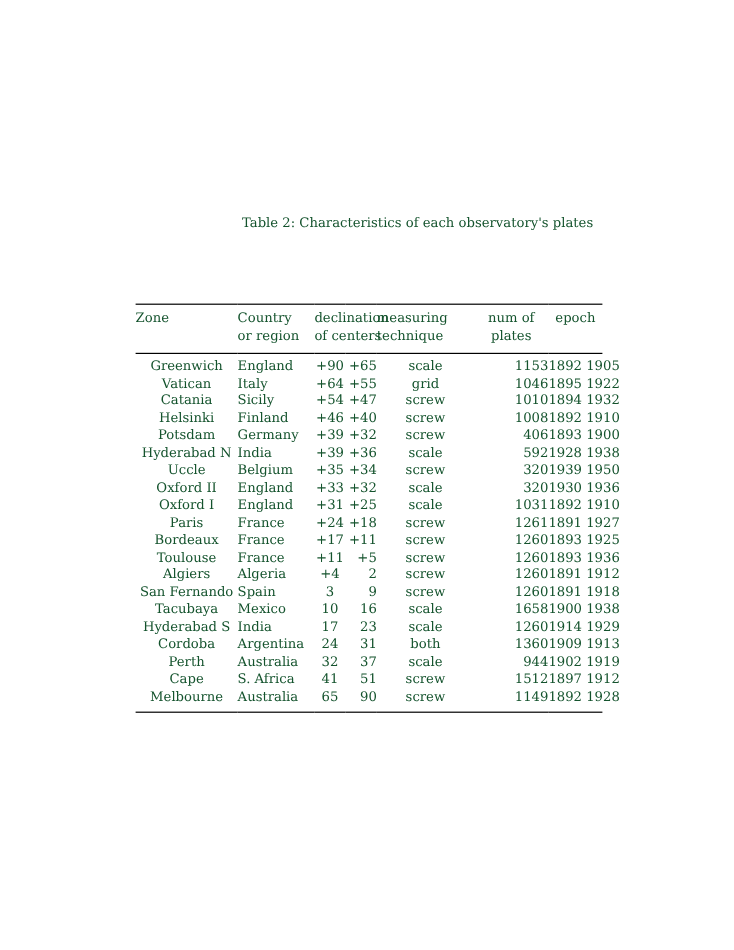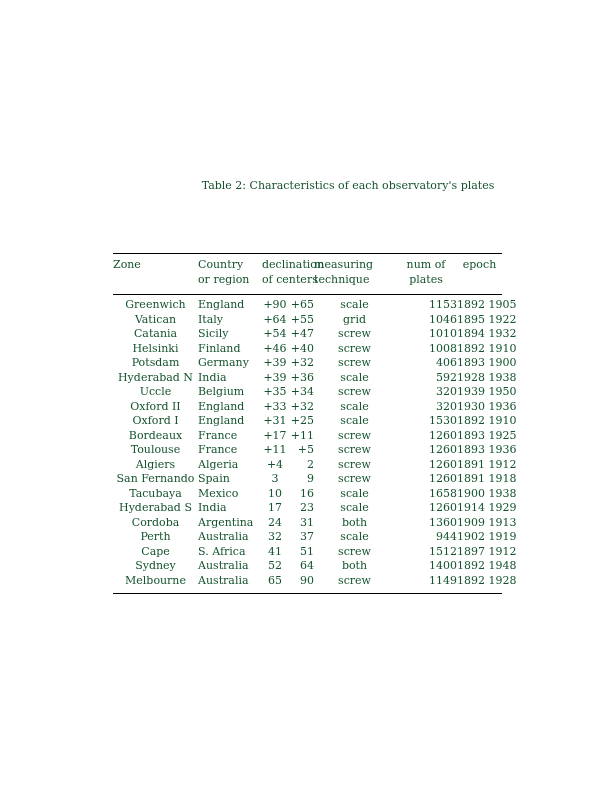--- a/index.html
+++ b/index.html
@@ -184,22 +184,31 @@
           <td class="c-tech">scale</td>
           <td class="c-plates">320</td>
           <td class="c-epoch">1930 1936</td>
         </tr>
         <tr>
           <td class="c-zone">Oxford I</td>
           <td class="c-country">England</td>
           <td class="c-d1">+31</td>
           <td class="c-d2">+25</td>
           <td class="c-tech">scale</td>
-          <td class="c-plates">1530</td>
+          <td class="c-plates">1031</td>
           <td class="c-epoch">1892 1910</td>
+        </tr>
+        <tr>
+          <td class="c-zone">Paris</td>
+          <td class="c-country">France</td>
+          <td class="c-d1">+24</td>
+          <td class="c-d2">+18</td>
+          <td class="c-tech">screw</td>
+          <td class="c-plates">1261</td>
+          <td class="c-epoch">1891 1927</td>
         </tr>
         <tr>
           <td class="c-zone">Bordeaux</td>
           <td class="c-country">France</td>
           <td class="c-d1">+17</td>
           <td class="c-d2">+11</td>
           <td class="c-tech">screw</td>
           <td class="c-plates">1260</td>
           <td class="c-epoch">1893 1925</td>
         </tr>
@@ -269,29 +278,20 @@
         <tr>
           <td class="c-zone">Cape</td>
           <td class="c-country">S. Africa</td>
           <td class="c-d1">41</td>
           <td class="c-d2">51</td>
           <td class="c-tech">screw</td>
           <td class="c-plates">1512</td>
           <td class="c-epoch">1897 1912</td>
         </tr>
         <tr>
-          <td class="c-zone">Sydney</td>
-          <td class="c-country">Australia</td>
-          <td class="c-d1">52</td>
-          <td class="c-d2">64</td>
-          <td class="c-tech">both</td>
-          <td class="c-plates">1400</td>
-          <td class="c-epoch">1892 1948</td>
-        </tr>
-        <tr>
           <td class="c-zone">Melbourne</td>
           <td class="c-country">Australia</td>
           <td class="c-d1">65</td>
           <td class="c-d2">90</td>
           <td class="c-tech">screw</td>
           <td class="c-plates">1149</td>
           <td class="c-epoch">1892 1928</td>
         </tr>
       </tbody>
   </table>

